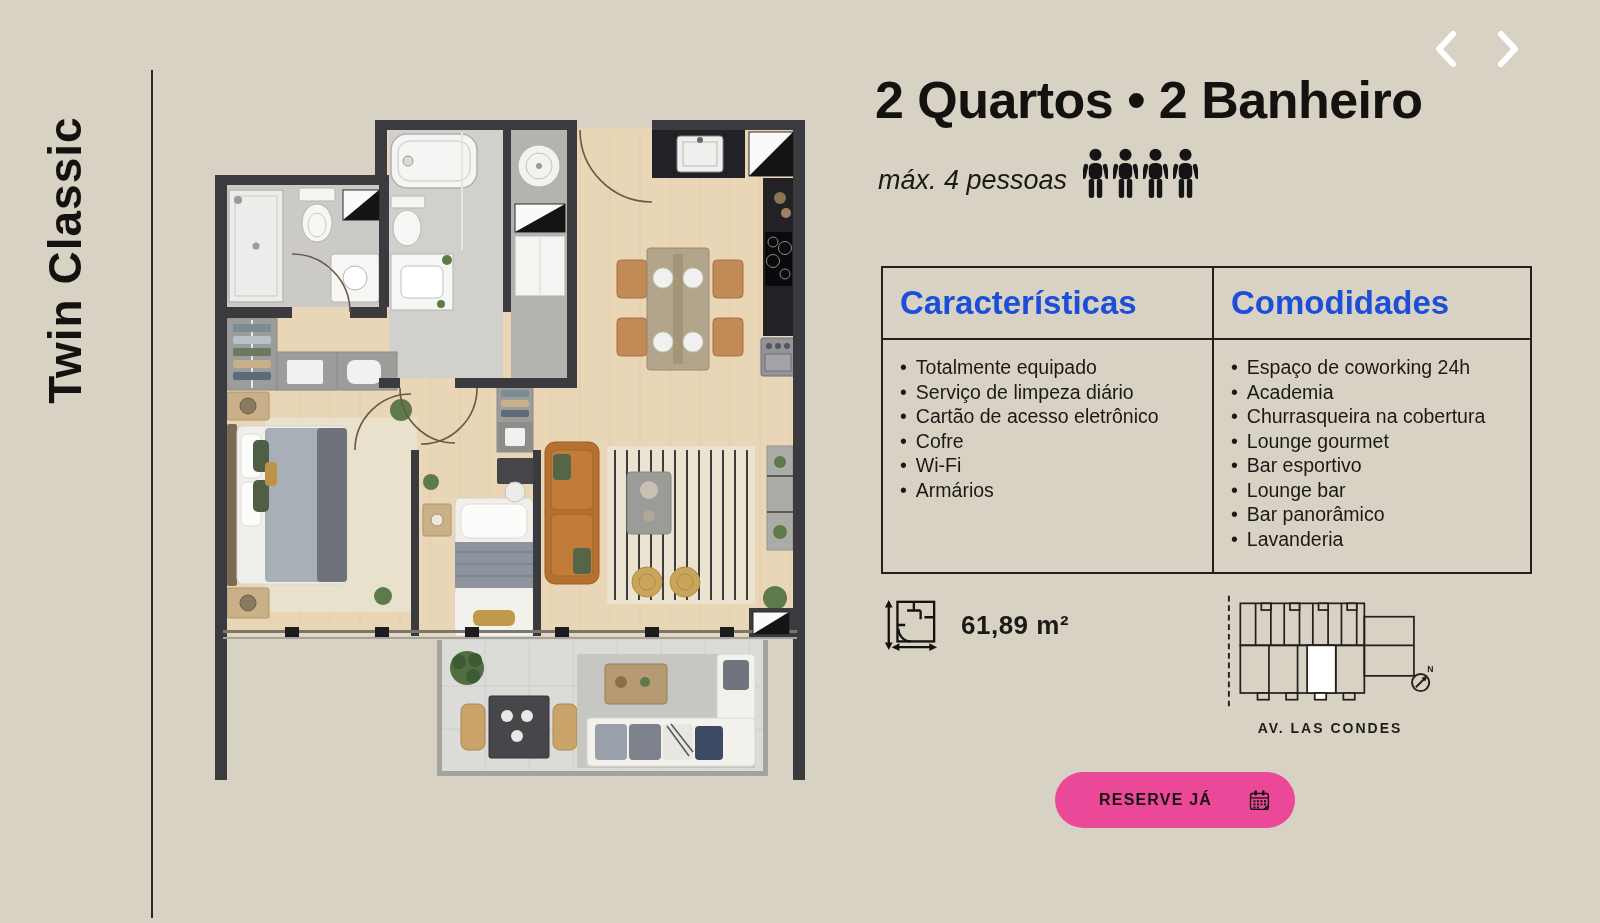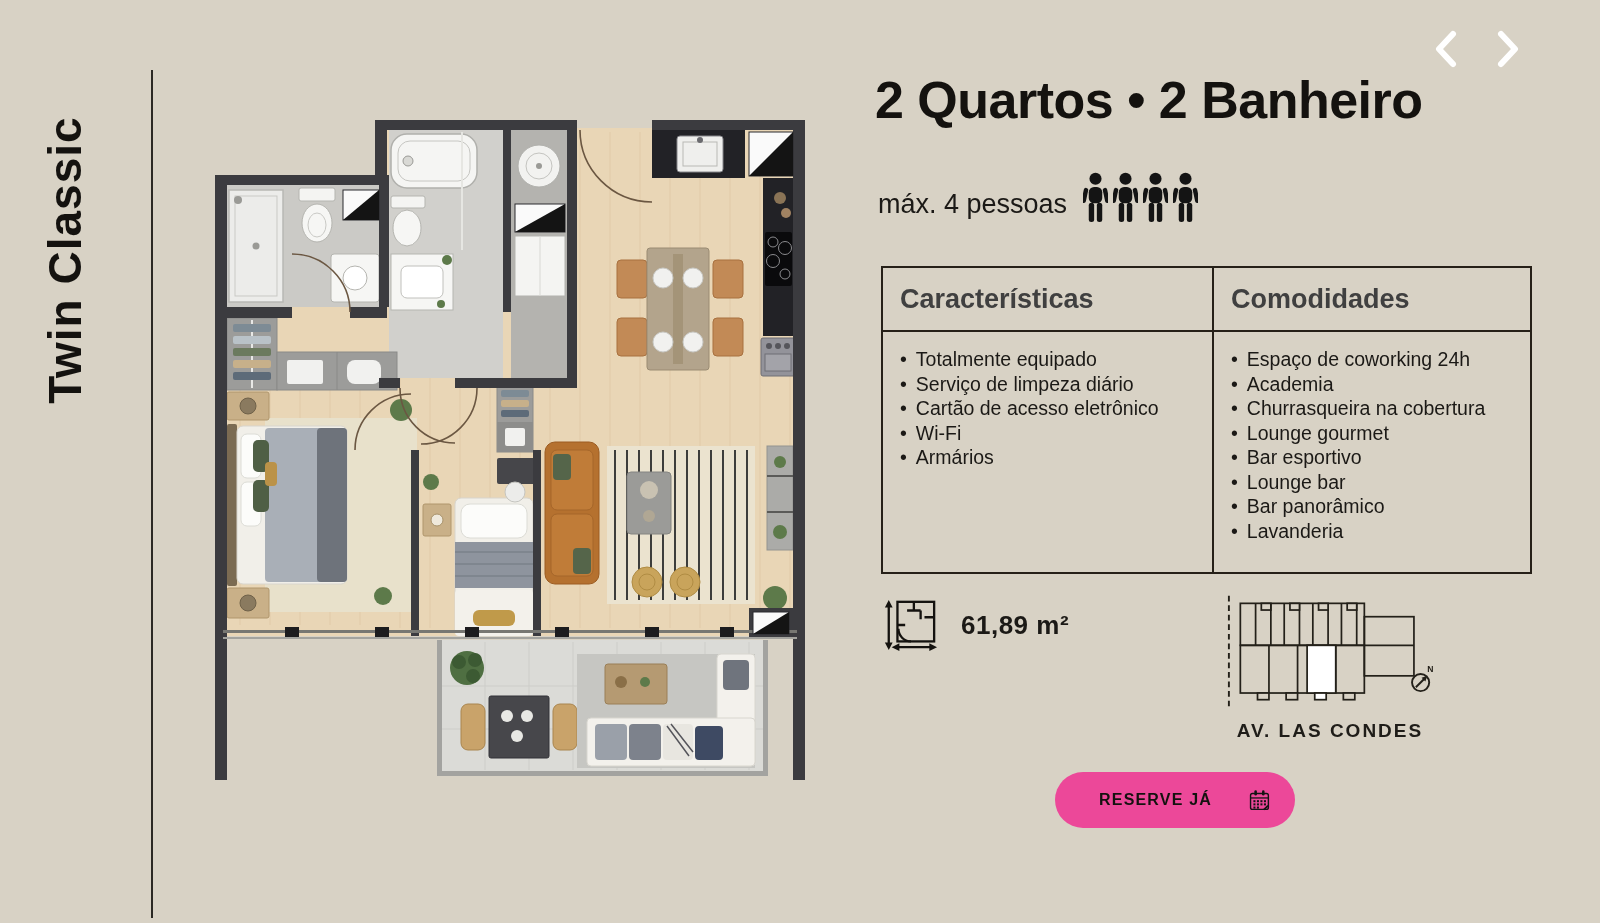--- a/index.html
+++ b/index.html
@@ -19,42 +19,42 @@
 
   
   .nav-btn { position:absolute; top:28px; width:34px; height:44px; background:transparent;
     border:none; cursor:pointer; padding:0; }
   .nav-btn.prev { left:1430px; } .nav-btn.next { left:1490px; }
 
   
   .title { position:absolute; left:875px; top:70px; font-size:52px; font-weight:bold;
     color:#14120f; letter-spacing:-0.5px; }
 
-  .capacity { position:absolute; left:878px; top:172px; display:flex; align-items:flex-end; gap:16px; }
+  .capacity { position:absolute; left:878px; top:148px; display:flex; align-items:flex-end; gap:16px;font-style:italic; }
   .capacity .cap-label { font-size:27px; color:#1b1916; padding-bottom:4px; }
   .persons { display:flex; gap:5px; }
   .persons svg { display:block; }
 
   
   .info-table { position:absolute; left:881px; top:266px; width:651px; height:308px;
     border:2px solid #262018; display:grid; grid-template-columns:329px 1fr; }
   .info-col + .info-col { border-left:2px solid #262018; }
-  .col-header { height:64px; border-bottom:2px solid #262018; display:flex; align-items:center;
-    padding-left:17px; font-size:27px; font-weight:bold; color:#404040; }
+  .col-header { height:72px; border-bottom:2px solid #262018; display:flex; align-items:center;
+    padding-left:17px; font-size:33px; font-weight:bold; color:#1d4ed8; }
   .col-body { padding:15px 20px 0 17px; font-size:19.5px; line-height:24.5px; color:#1b1916; }
   .feat-item::before { content:"•"; margin-right:9px; }
 
   
   .area-row { position:absolute; left:882px; top:596px; display:flex; align-items:center; gap:23px; }
   .area-value { font-size:26px; font-weight:bold; color:#1b1916; letter-spacing:0.5px; }
 
   
   .keyplan { position:absolute; left:1222px; top:590px; }
   .street-label { position:absolute; left:1222px; top:720px; width:216px; text-align:center;
-    font-size:19px; letter-spacing:2px; color:#1f1d19; font-weight:bold; }
+    font-size:14px; letter-spacing:2px; color:#1f1d19; font-weight:bold; }
 
   
   .cta { position:absolute; left:1055px; top:772px; width:240px; height:56px; border:none;
     border-radius:28px; background:#ec4899; display:flex; align-items:center;
     padding:0 24px 0 44px; gap:36px; cursor:pointer; }
   .cta .cta-label { font-size:16px; font-weight:bold; letter-spacing:1.2px; color:#14120f; white-space:nowrap; }
 </style>
 </head>
 <body>
 
@@ -357,20 +357,21 @@
     </span>
   </div>
 
   <div class="info-table">
     <div class="info-col">
       <div class="col-header">Características</div>
       <div class="col-body">
           <div class="feat-item">Totalmente equipado</div>
           <div class="feat-item">Serviço de limpeza diário</div>
           <div class="feat-item">Cartão de acesso eletrônico</div>
+          <div class="feat-item">Cofre</div>
           <div class="feat-item">Wi-Fi</div>
           <div class="feat-item">Armários</div>
         </div>
     </div>
     <div class="info-col">
       <div class="col-header">Comodidades</div>
       <div class="col-body">
           <div class="feat-item">Espaço de coworking 24h</div>
           <div class="feat-item">Academia</div>
           <div class="feat-item">Churrasqueira na cobertura</div>

